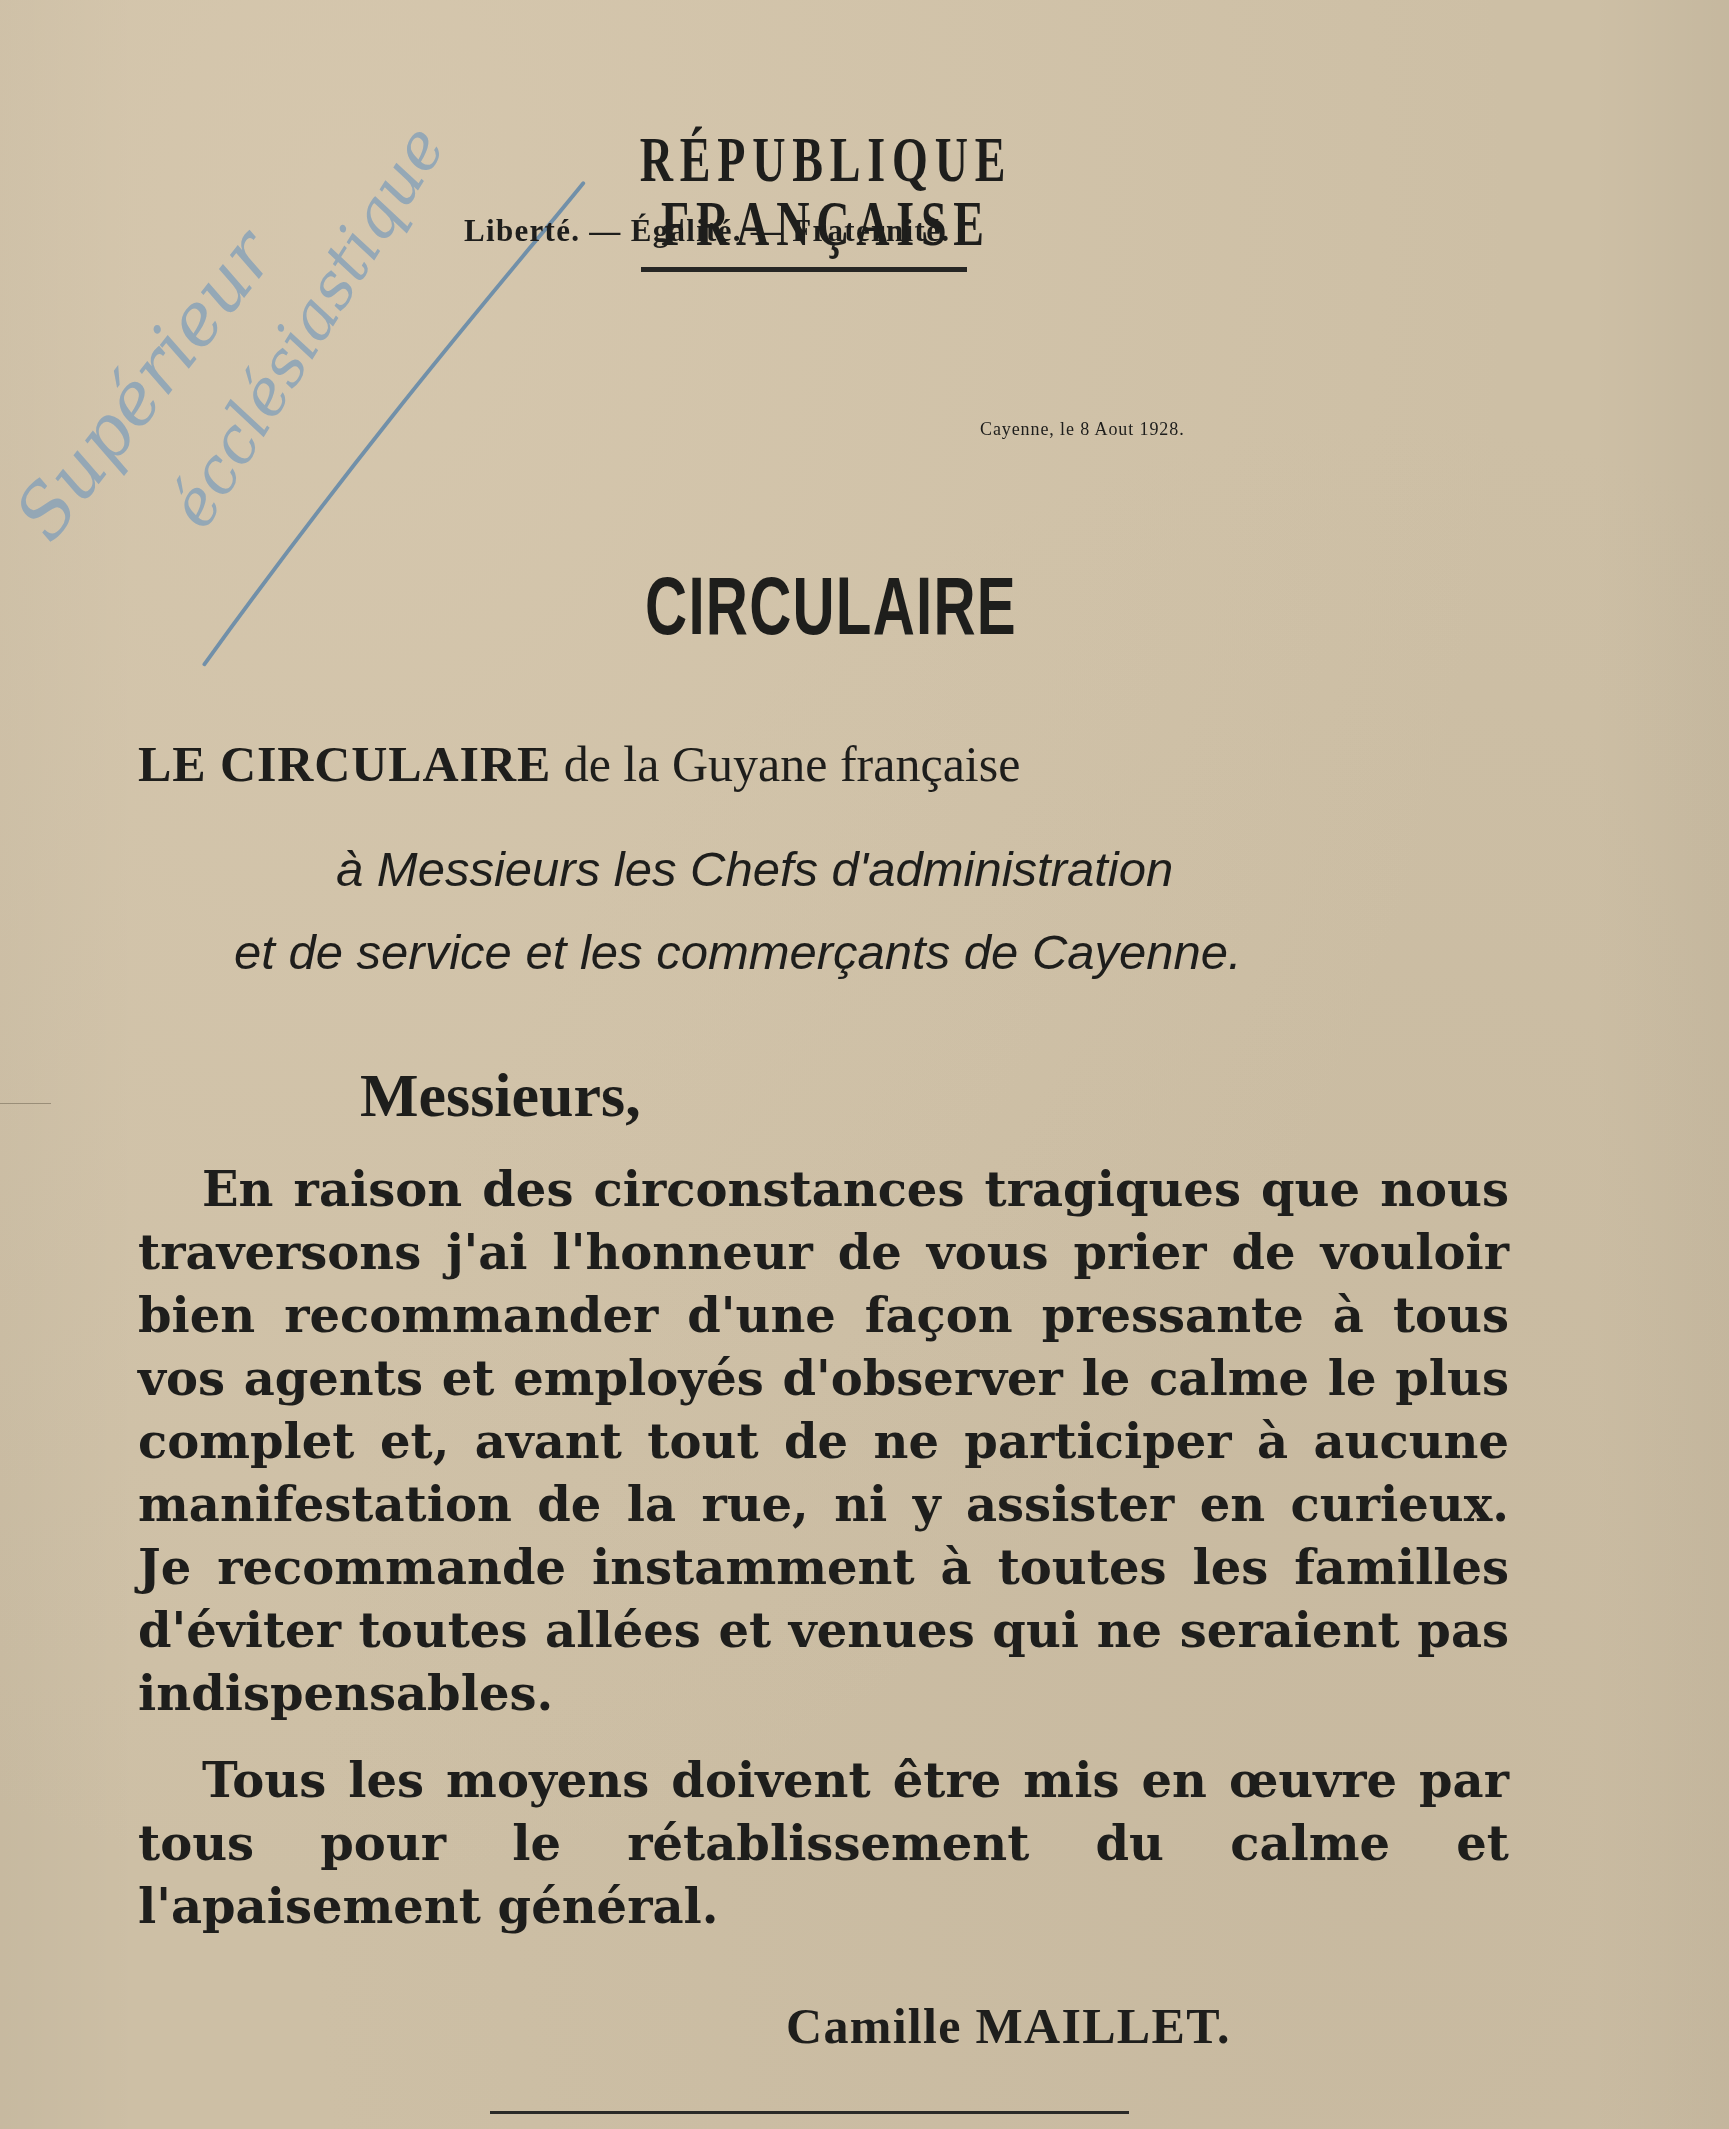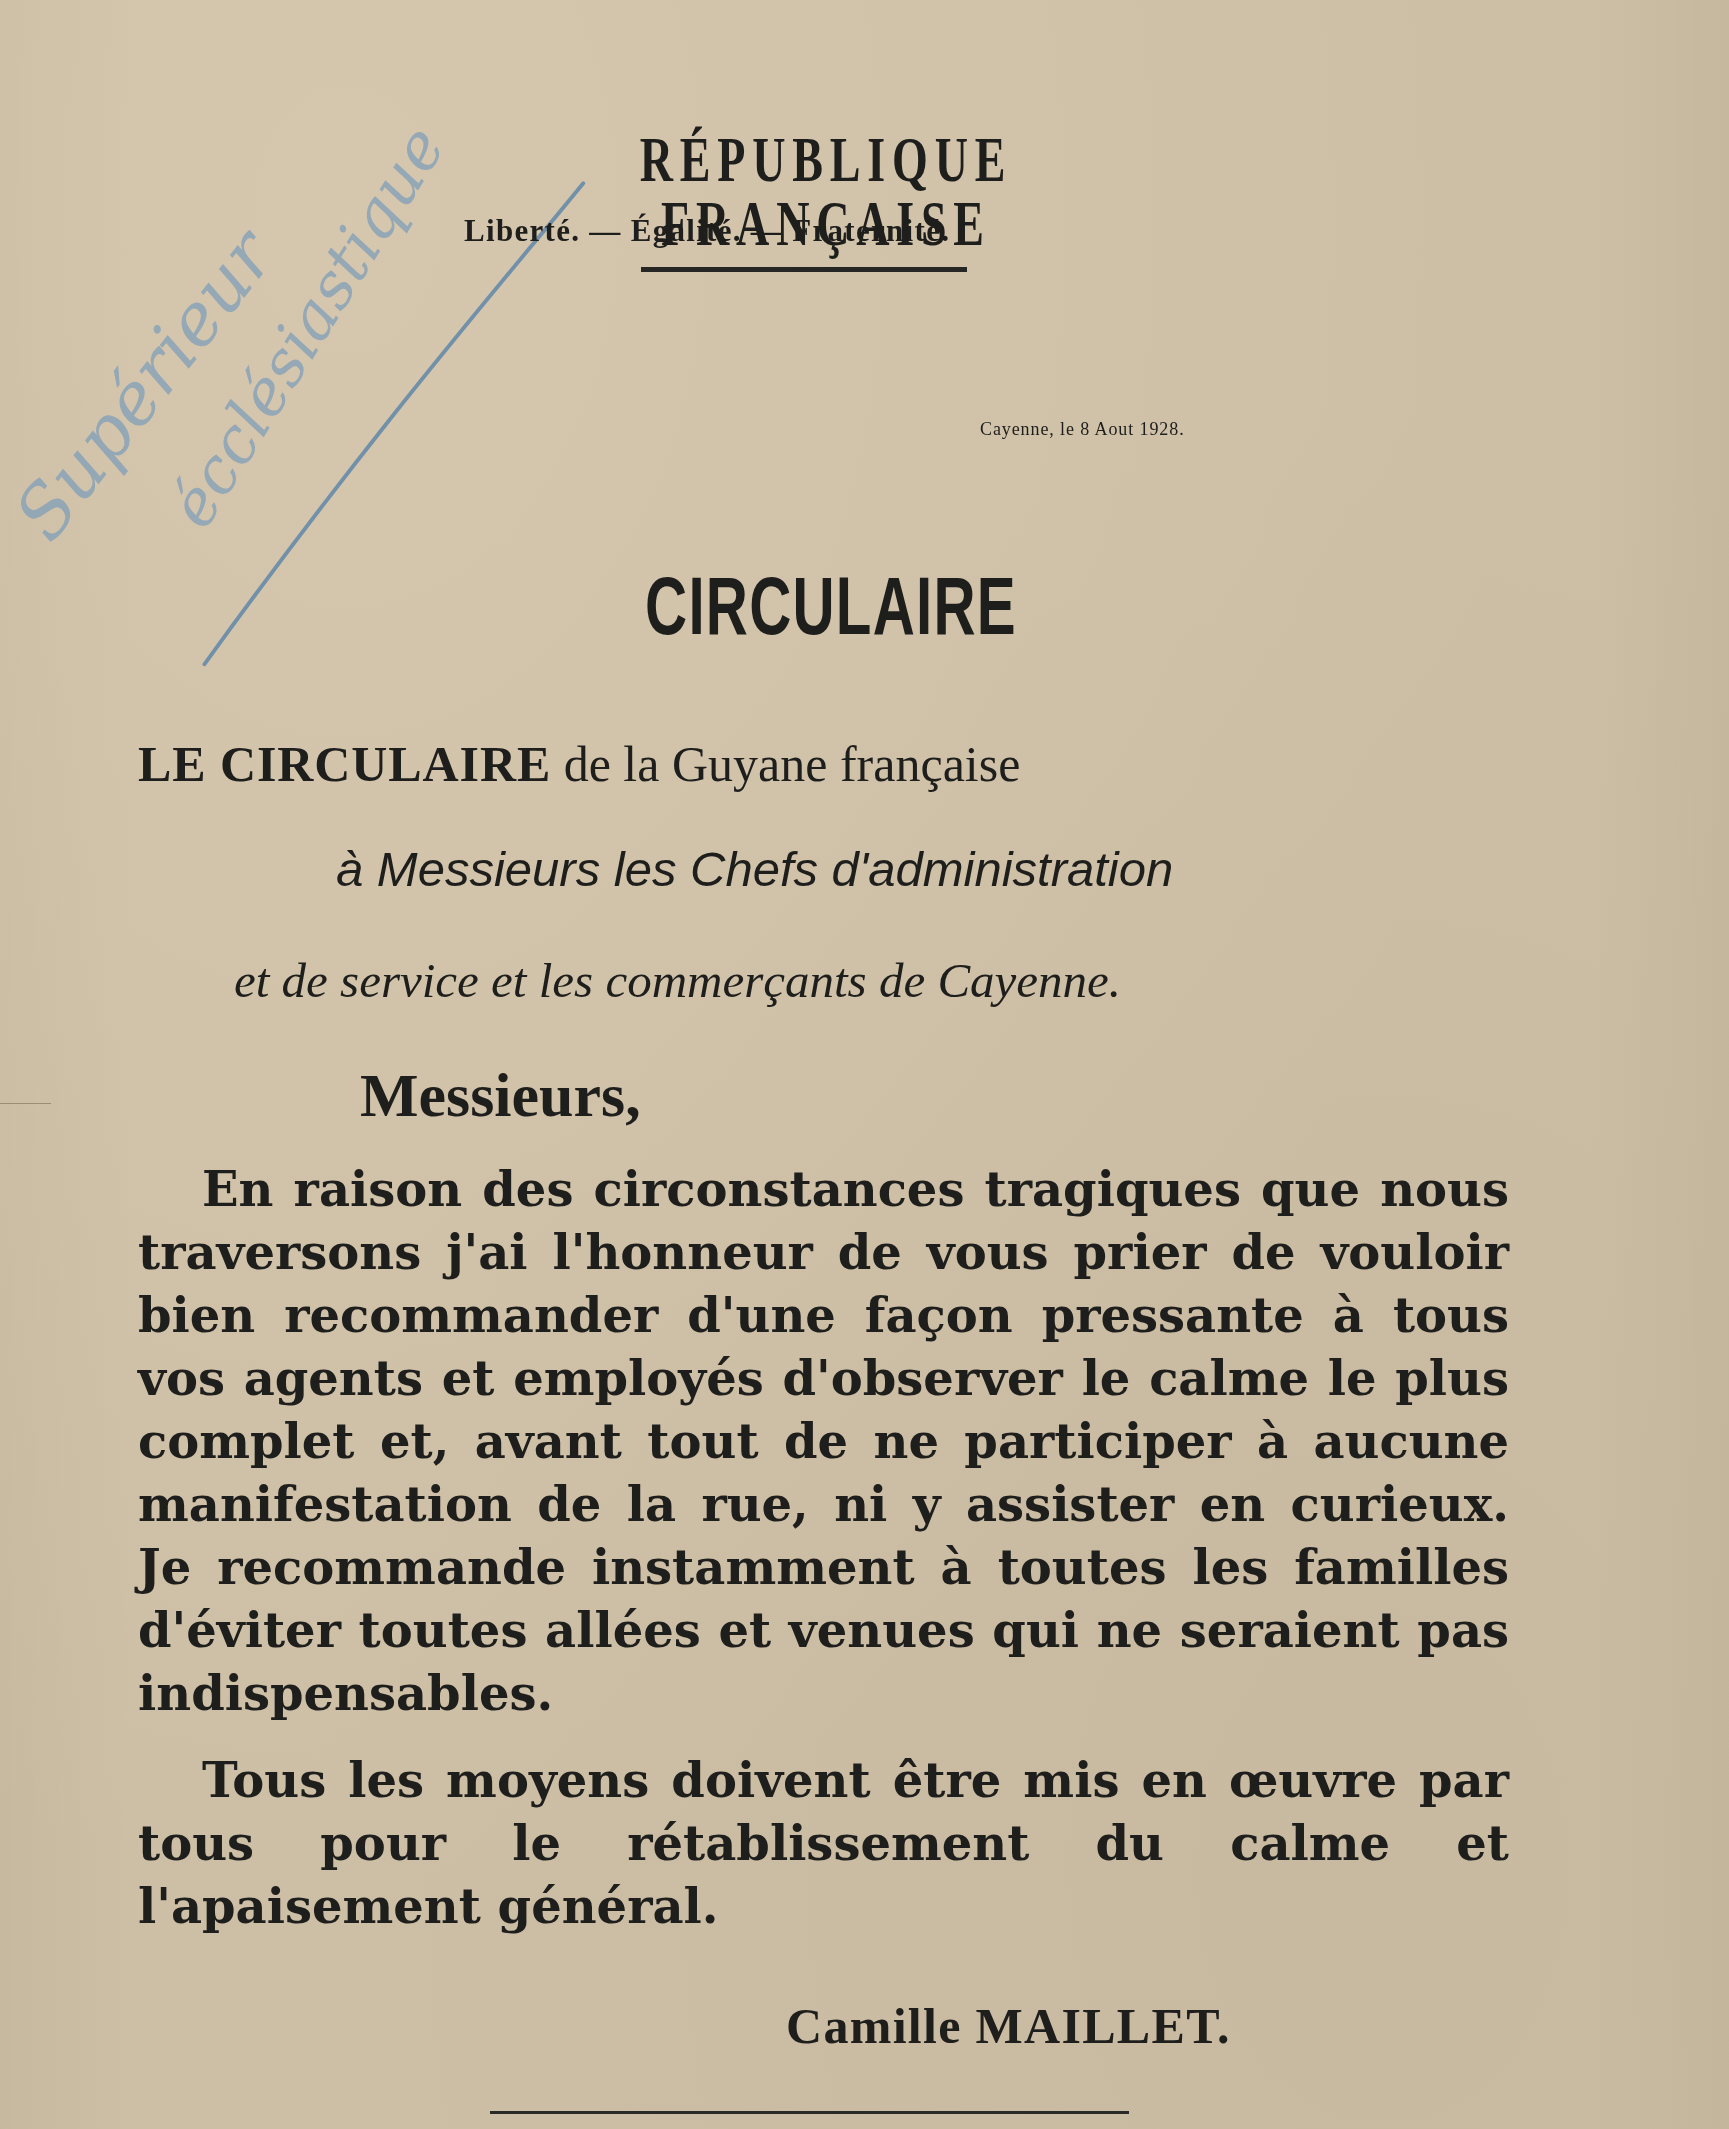--- a/index.html
+++ b/index.html
@@ -41,21 +41,21 @@
   #addresser {
     top: 737px; left: 138px; width: 1320px;
     font-family: "Liberation Serif", serif; font-size: 50px; line-height: 1.1;
   }
   #addresser .bold { font-weight: bold; letter-spacing: 0.9px; }
   .addressee {
     font-family: "Liberation Sans", sans-serif; font-style: italic; font-size: 49px;
     line-height: 1;
   }
   #addressee-1 { top: 845px; left: 336px; width: 1278px; }
-  #addressee-2 { top: 956px; left: 234px; width: 1363px; font-family: Liberation Serif, serif; }
+  #addressee-2 { top: 928px; left: 234px; width: 1363px; }
 
   #salutation {
     top: 1060px; left: 360px; width: 639px;
     font-family: "Liberation Serif", serif; font-weight: bold; font-size: 62px;
   }
   .body-para {
     left: 138px; width: 1371px;
     font-family: "DejaVu Serif", serif; font-weight: bold; font-size: 48px;
     line-height: 63px; text-align: justify;
   }

